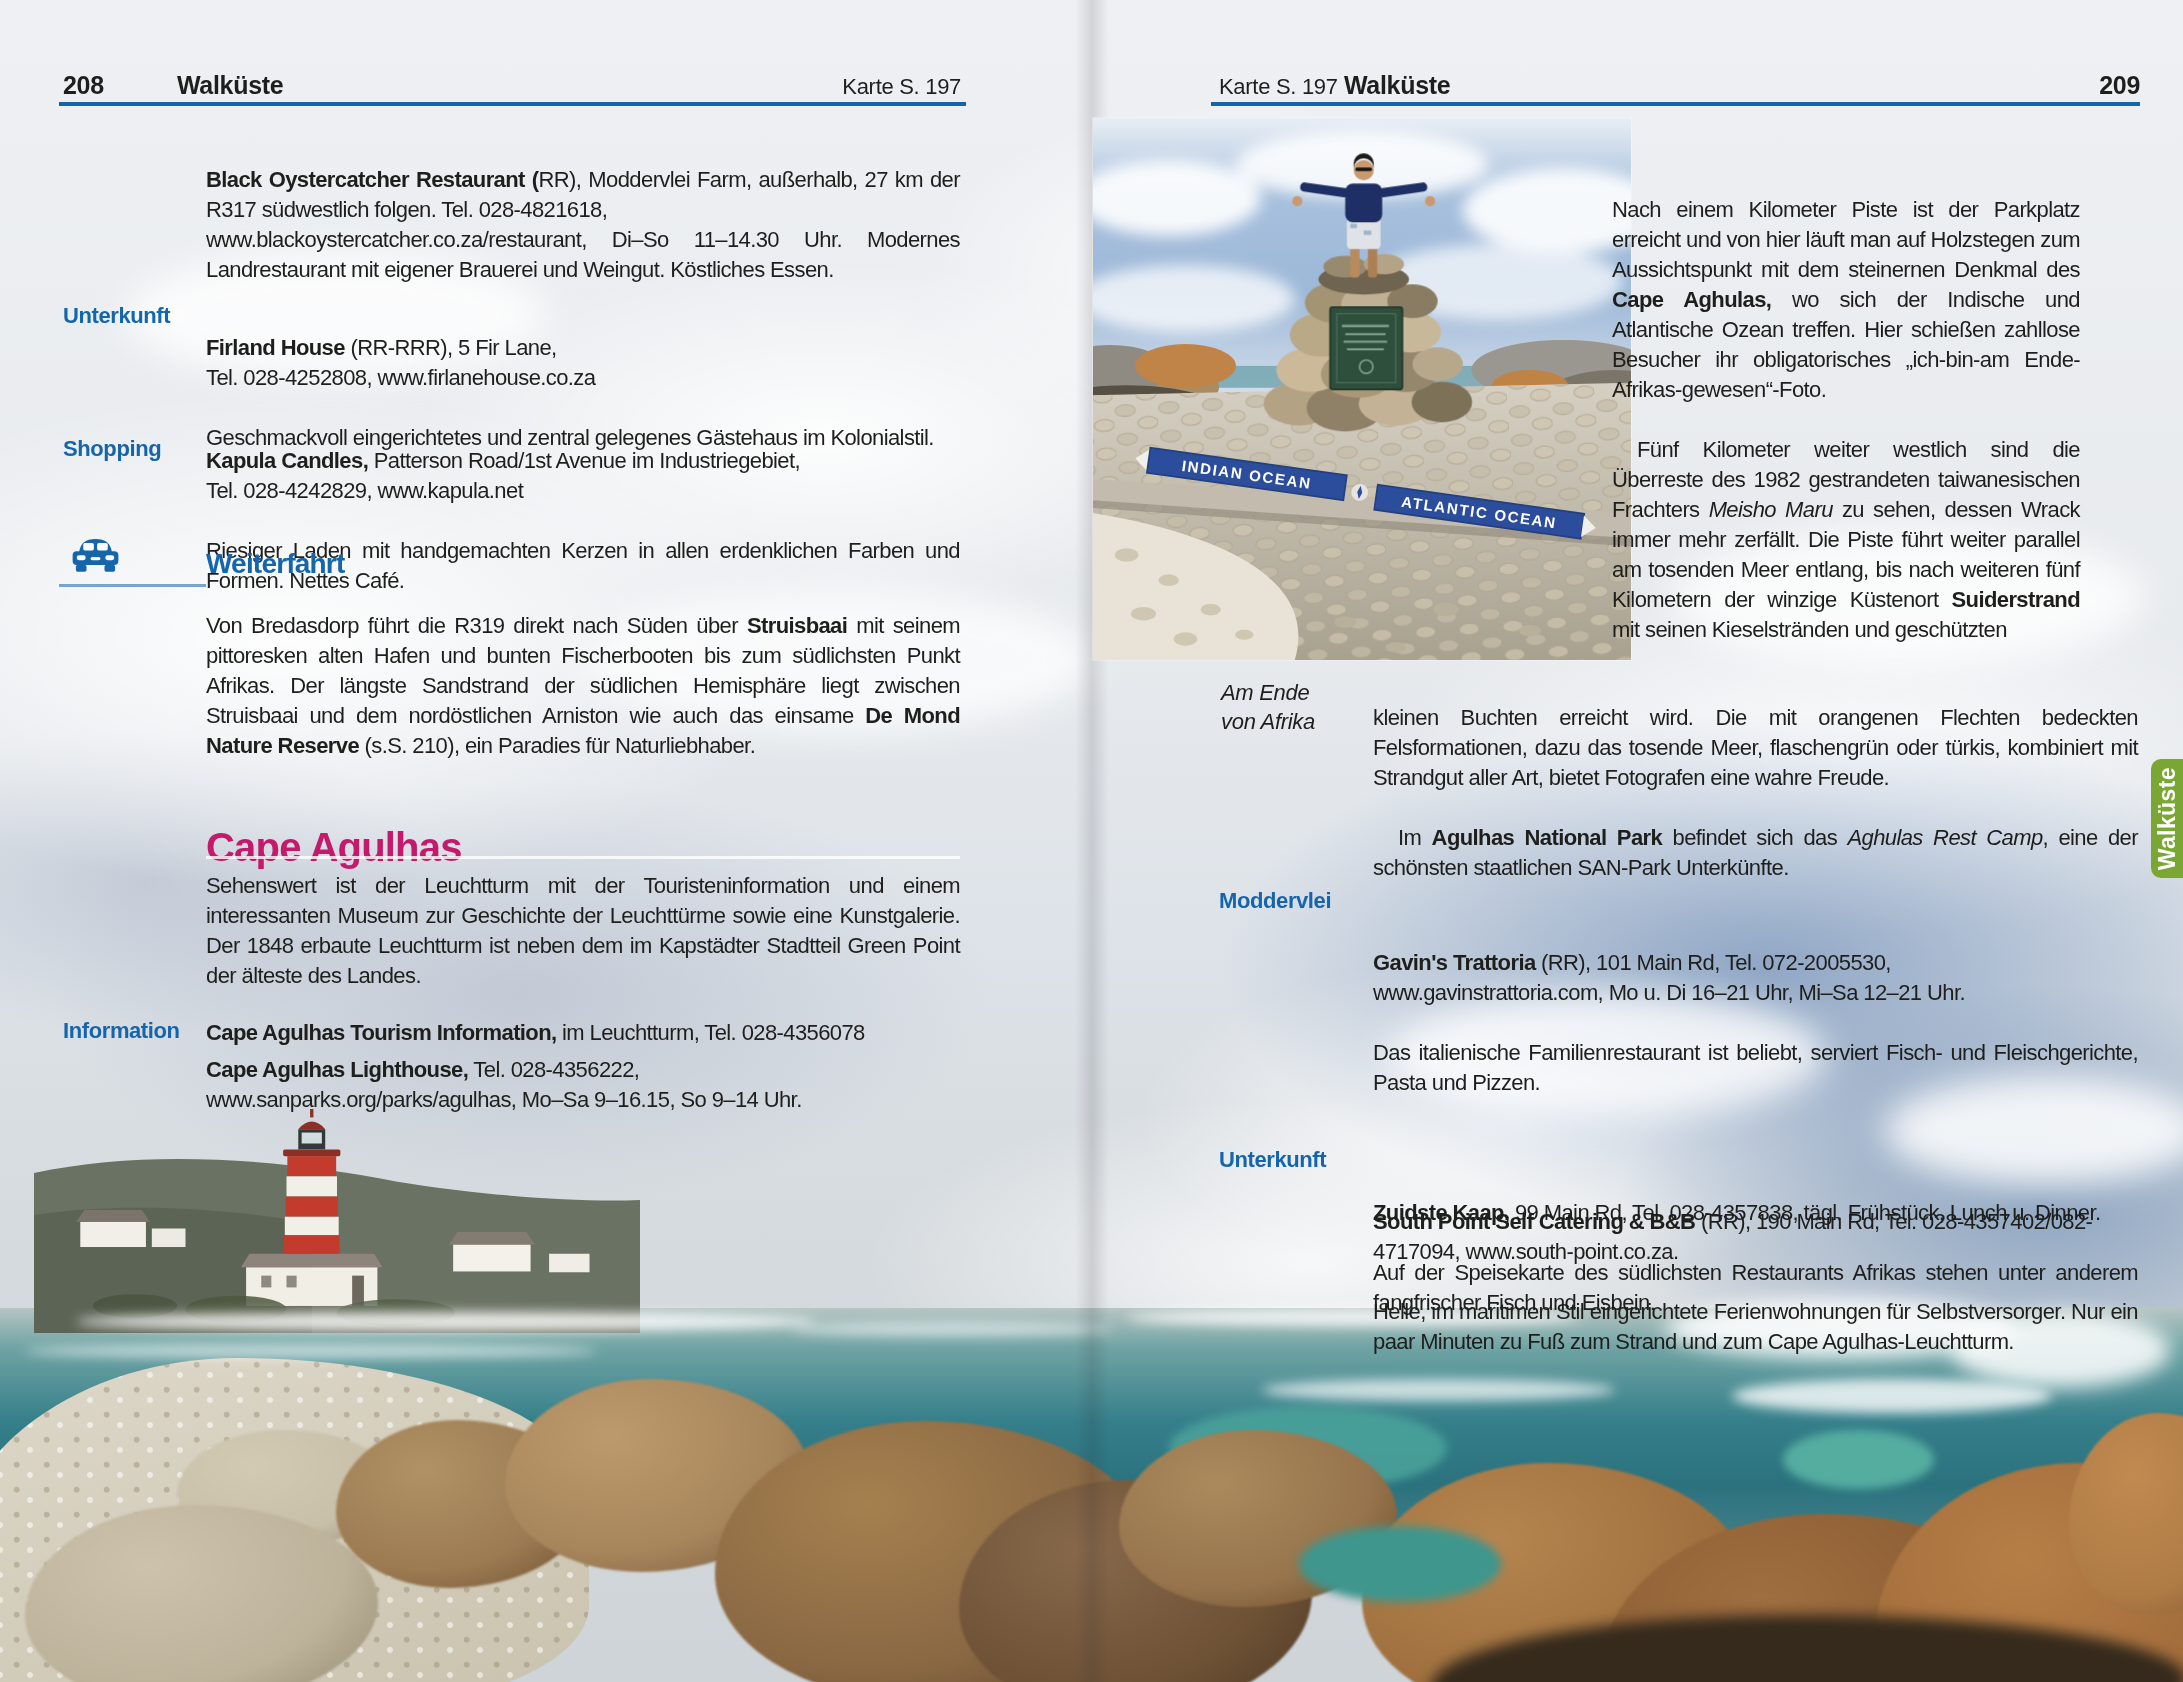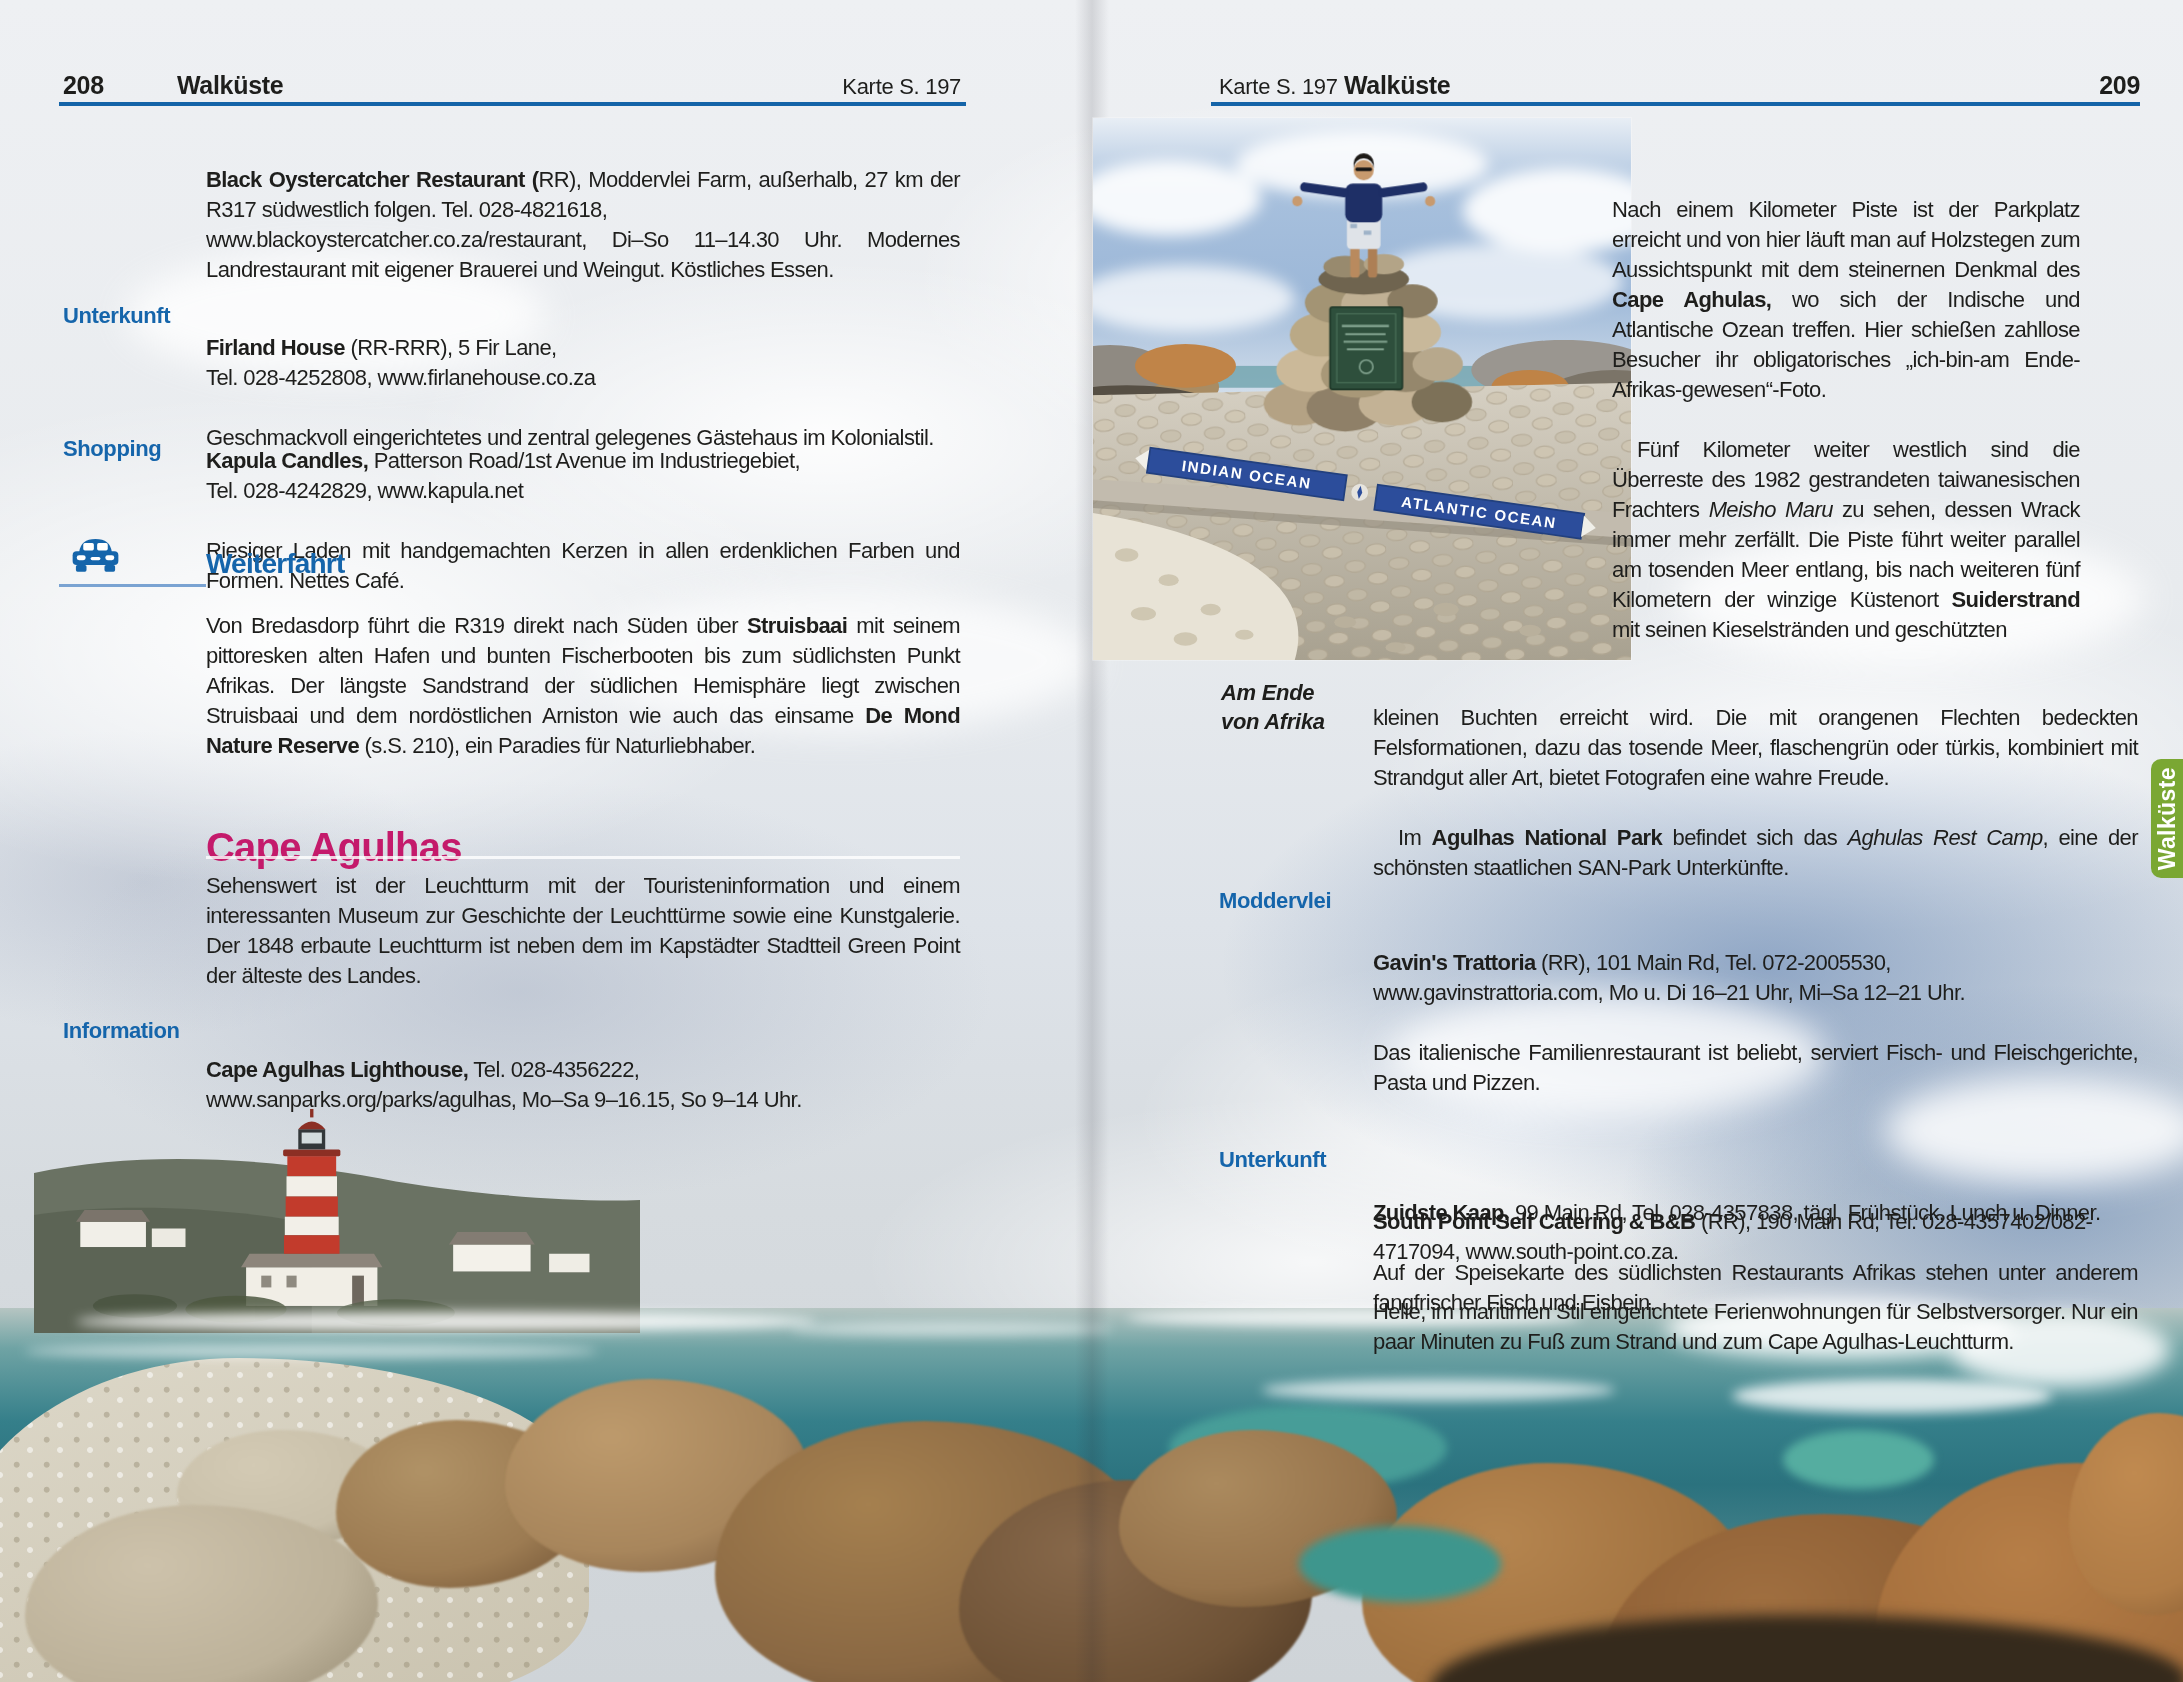--- a/index.html
+++ b/index.html
@@ -173,20 +173,21 @@
   <div class="carrule"></div>
 
   <div class="h1blue" style="left:206px;top:548px;">Weiterfahrt</div>
   <div class="bod" style="left:206px;top:611px;width:754px;"><span>Von Bredasdorp führt die R319 direkt nach Süden über </span><span class="b">Struisbaai</span><span> mit seinem pittoresken alten Hafen und bunten Fischerbooten bis zum südlichsten Punkt Afrikas. Der längste Sandstrand der südlichen Hemisphäre liegt zwischen Struisbaai und dem nordöstlichen Arniston wie auch das einsame </span><span class="b">De Mond Nature Reserve</span><span> (s.S. 210), ein Paradies für Naturliebhaber.</span></div>
 
   <div class="h1mag" style="left:206px;top:804px;margin-top:21px;">Cape Agulhas</div>
   <div class="capeline"></div>
   <div class="bod" style="left:206px;top:871px;width:754px;">Sehenswert ist der Leuchtturm mit der Touristeninformation und einem interessanten Museum zur Geschichte der Leuchttürme sowie eine Kunstgalerie. Der 1848 erbaute Leuchtturm ist neben dem im Kapstädter Stadtteil Green Point der älteste des Landes.</div>
 
   <div class="lbl" style="left:63px;top:1018px;">Information</div>
+  <div class="bod" style="left:206px;top:1018px;width:754px;"><span class="b">Cape Agulhas Tourism Information,</span><span> im Leuchtturm, Tel. 028-4356078</span></div>
   <div class="bod" style="left:206px;top:1055px;width:754px;"><span class="b">Cape Agulhas Lighthouse,</span><span> Tel. 028-4356222,
 www.sanparks.org/parks/agulhas, Mo–Sa 9–16.15, So 9–14 Uhr.</span></div>
 
   <div class="hmap" style="left:1219px;top:74px;">Karte S. 197</div>
   <div class="htitle" style="left:1344px;top:71px;">Walküste</div>
   <div class="hnum" style="left:1850px;top:71px;width:290px;text-align:right;">209</div>
   <div class="rule" style="left:1211px;top:102px;width:929px;"></div>
 
   <div class="photo">
     <svg viewBox="0 0 640 645" width="538" height="542" preserveAspectRatio="none">
@@ -298,21 +299,21 @@
         <ellipse cx="110" cy="620" rx="14" ry="8"></ellipse>
           <ellipse cx="180" cy="615" rx="11" ry="6"></ellipse>
         <ellipse cx="300" cy="600" rx="13" ry="7" fill="#b9b09c"></ellipse>
           <ellipse cx="420" cy="585" rx="15" ry="8" fill="#b9b09c"></ellipse>
         <ellipse cx="520" cy="610" rx="13" ry="7" fill="#b9b09c"></ellipse>
           <ellipse cx="360" cy="630" rx="12" ry="6" fill="#b9b09c"></ellipse>
       </g>
     </svg>
   </div>
 
-  <div class="caption" style="left:1221px;top:678px;font-weight:bold;">Am Ende
+  <div class="caption" style="left:1221px;top:678px;">Am Ende
 von Afrika</div>
 
   <div class="bod" style="left:1612px;top:165px;width:468px;">
     <p><span>Nach einem Kilometer Piste ist der Parkplatz erreicht und von hier läuft man auf Holzstegen zum Aussichtspunkt mit dem steinernen Denkmal des </span><span class="b">Cape Aghulas,</span><span> wo sich der Indische und Atlantische Ozean treffen. Hier schießen zahllose Besucher ihr obligatorisches „ich-bin-am Ende-Afrikas-gewesen“-Foto.</span></p>
     <p class="indent"><span>Fünf Kilometer weiter westlich sind die Überreste des 1982 gestrandeten taiwanesischen Frachters </span><span class="i">Meisho Maru</span><span> zu sehen, dessen Wrack immer mehr zerfällt. Die Piste führt weiter parallel am tosenden Meer entlang, bis nach weiteren fünf Kilometern der winzige Küstenort </span><span class="b">Suiderstrand</span><span> mit seinen Kieselstränden und geschützten</span></p>
   </div>
 
   <div class="bod" style="left:1373px;top:673px;width:765px;">
     <p>kleinen Buchten erreicht wird. Die mit orangenen Flechten bedeckten Felsformationen, dazu das tosende Meer, flaschengrün oder türkis, kombiniert mit Strandgut aller Art, bietet Fotografen eine wahre Freude.</p>
     <p class="indent"><span>Im </span><span class="b">Agulhas National Park</span><span> befindet sich das </span><span class="i">Aghulas Rest Camp</span><span>, eine der schönsten staatlichen SAN-Park Unterkünfte.</span></p>

